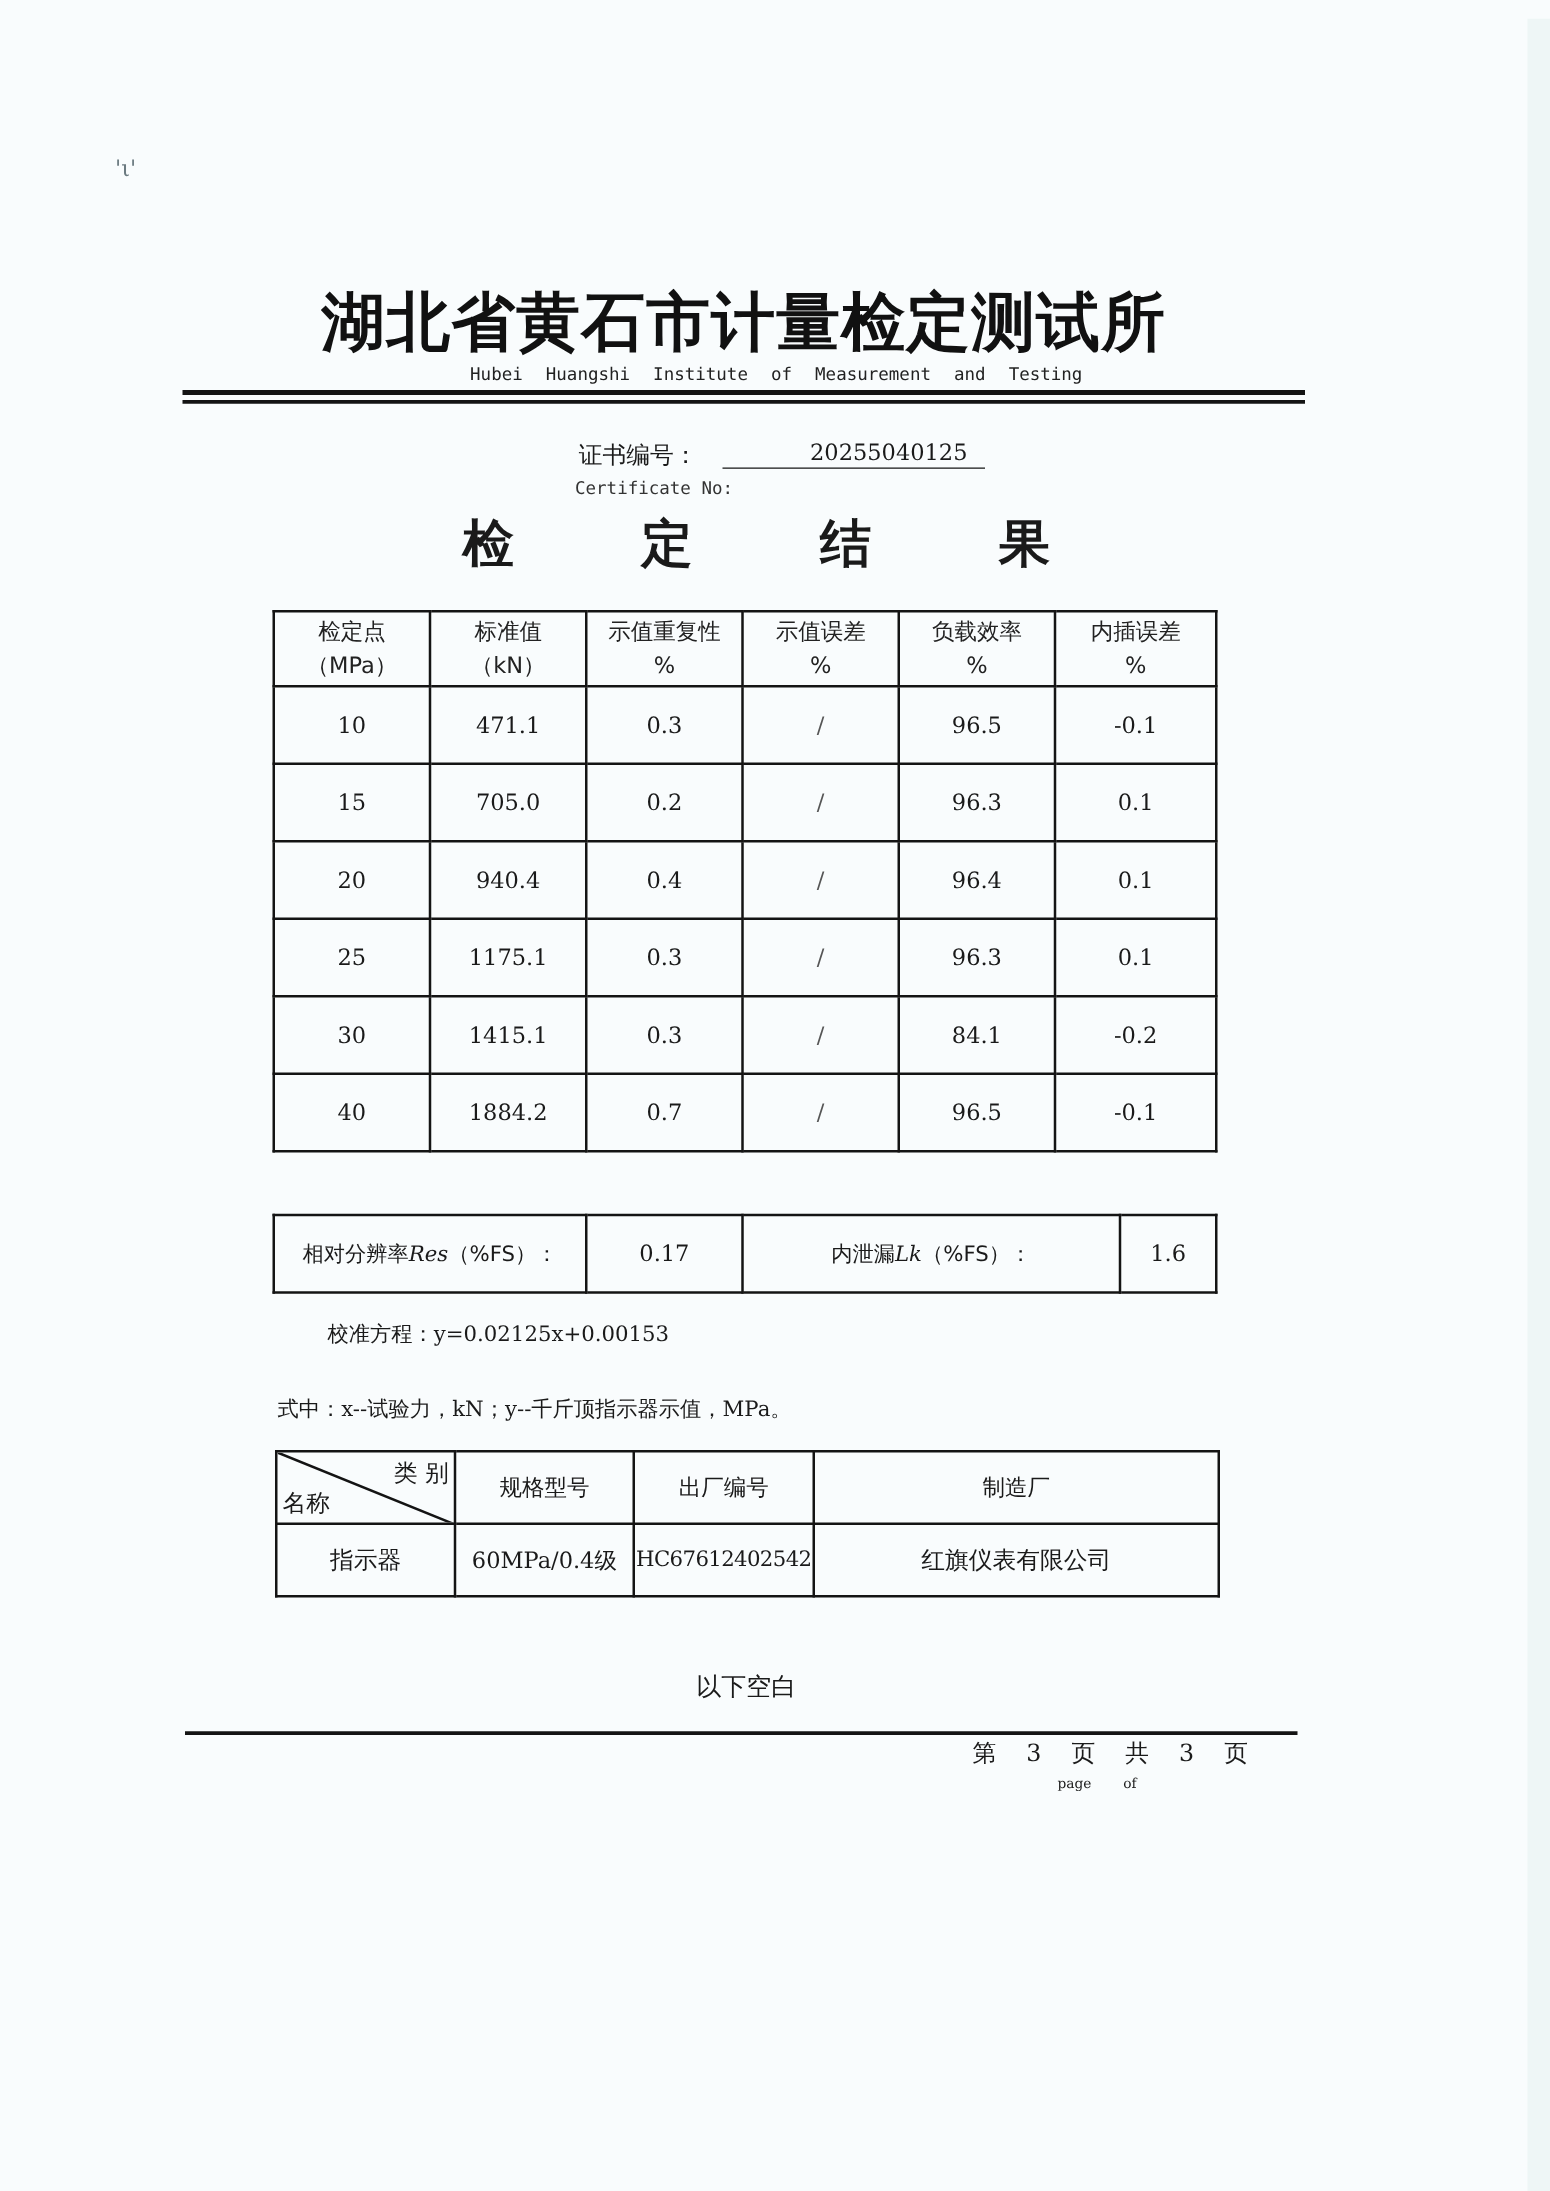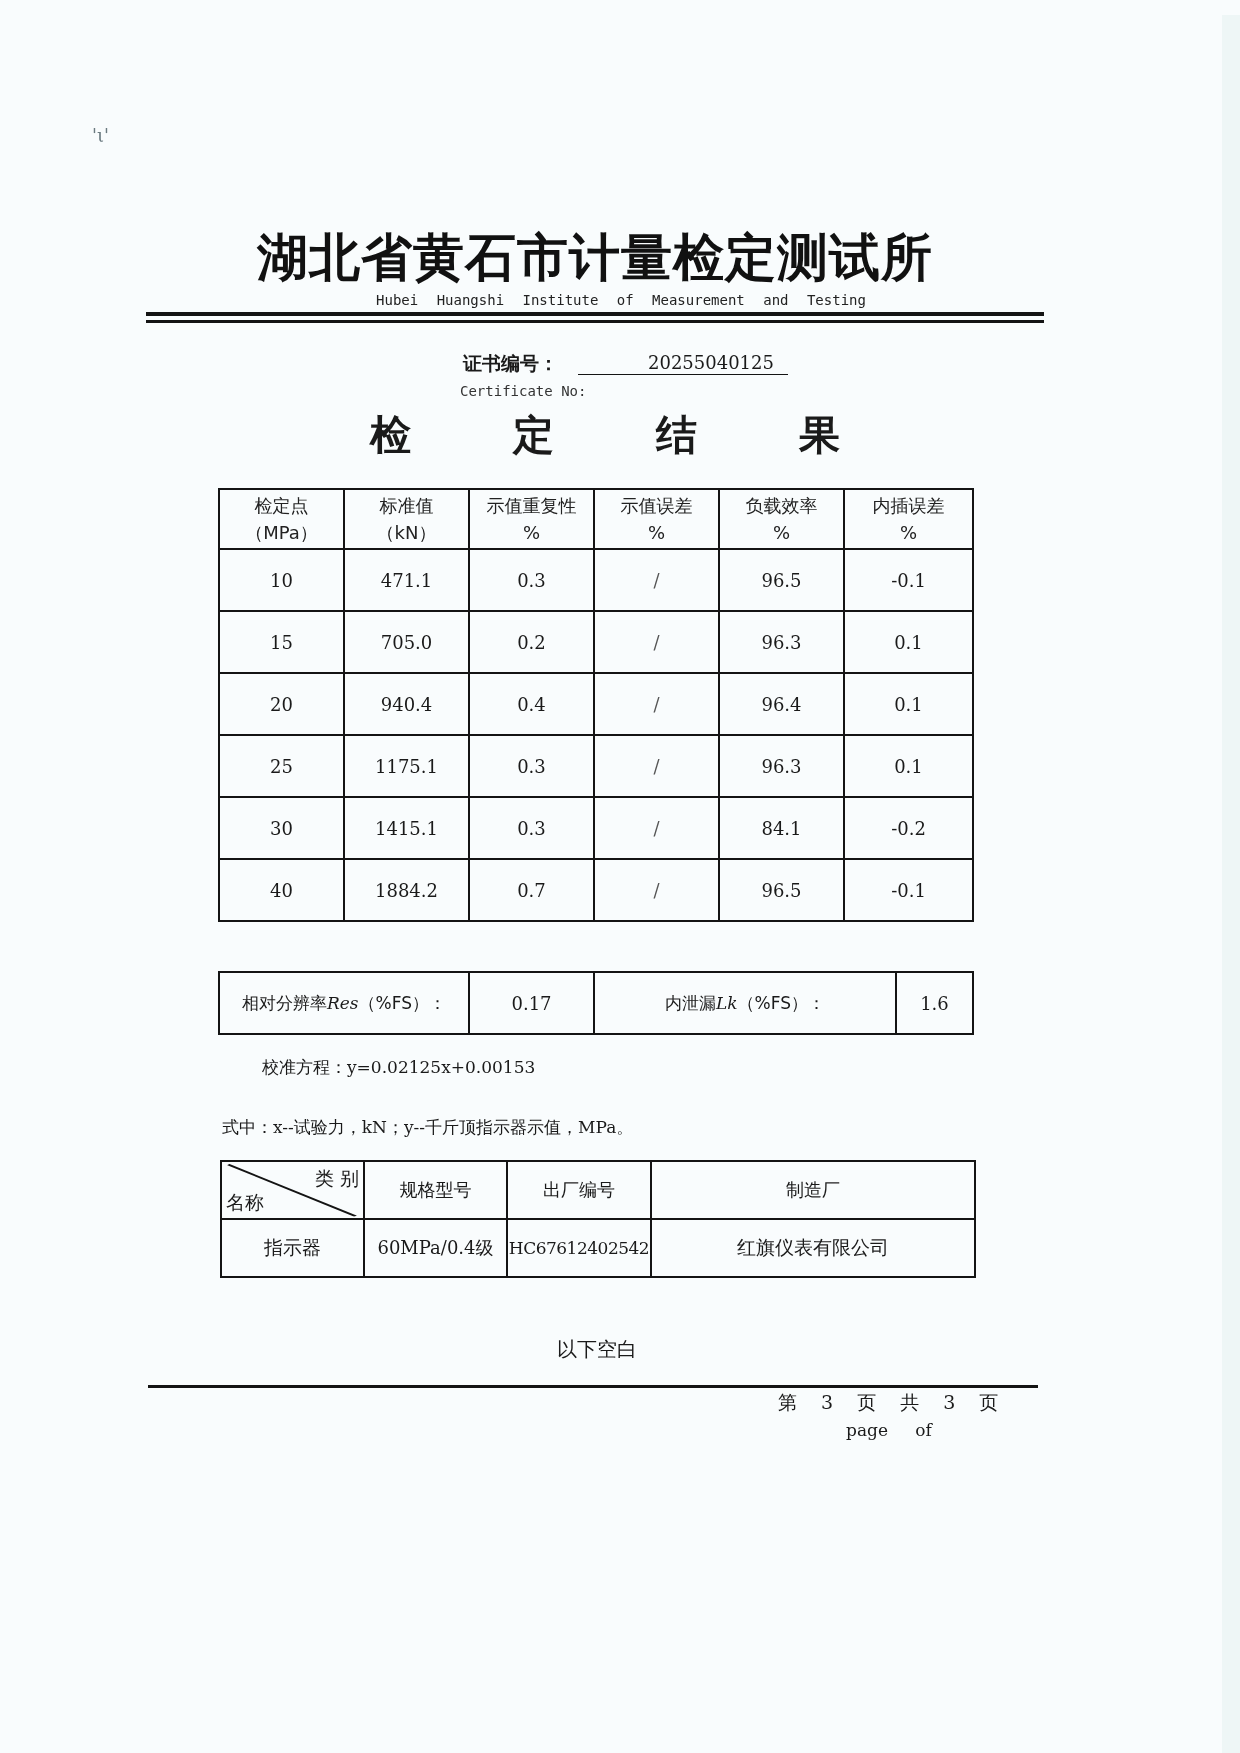--- a/index.html
+++ b/index.html
@@ -16,21 +16,21 @@
       left: 0; width: 1190px; top: 224px; text-align: center;
       font-family: "DejaVu Sans", sans-serif; font-weight: bold; font-size: 51px;
       letter-spacing: 1px; color: #111;
     }
     .org-en {
       left: 0; width: 1200px; top: 292px; text-align: center;
       font-family: "DejaVu Sans Mono", "Liberation Mono", monospace; font-size: 14px;
       word-spacing: 10px; color: #222; padding-left: 21px;
     }
     .hline { position: absolute; background: #141414; }
-    .cert-label { left: 463px; top: 351px; font-family: "DejaVu Sans", sans-serif; font-weight: bold; font-size: 19px; }
+    .cert-label { left: 463px; top: 351px; font-family: "DejaVu Sans", sans-serif; font-weight: normal; font-size: 19px; }
     .cert-value { left: 606px; width: 210px; top: 352px; text-align: center; font-size: 18px; }
     .cert-en { left: 460px; top: 383px; font-family: "DejaVu Sans Mono", monospace; font-size: 14px; color: #333; }
     .section-title {
       left: 370px; width: 470px; top: 408px; display: flex; justify-content: space-between;
       font-family: "DejaVu Sans", sans-serif; font-weight: bold; font-size: 41px;
     }
     table { border-collapse: collapse; position: absolute; table-layout: fixed; }
     td, th { border: 2px solid #141414; text-align: center; vertical-align: middle; padding: 0; font-weight: normal; }
     .t1 { left: 218px; top: 488px; width: 754px; font-size: 18px; }
     .t1 th { height: 58px; font-family: "DejaVu Sans", sans-serif; font-size: 18px; line-height: 27px; color: #222; }
@@ -38,27 +38,27 @@
     .summary .lbl { font-family: "DejaVu Sans", sans-serif; font-size: 17px; }
     .summary .lbl i { font-family: "DejaVu Serif", serif; }
     .slash { color: #555; }
     .equation { left: 262px; top: 1056px; font-size: 17px; }
     .note { left: 222px; top: 1116px; font-size: 17px; }
     .t2 { left: 220px; top: 1160px; width: 754px; font-family: "DejaVu Sans", sans-serif; font-size: 19px; }
     .t2 th { height: 56px; font-size: 18px; }
     .t2 td { height: 56px; font-size: 19px; }
     .t2 .num { font-family: "DejaVu Serif", serif; font-size: 18px; margin-left: 29px; }
     .t2 .serial { font-size: 17px; letter-spacing: -0.5px; white-space: nowrap; overflow: hidden; }
-    .diag-cell { position: relative; overflow: hidden; border-radius: 13px; }
+    .diag-cell { position: relative; overflow: hidden; }
     .diag-cell svg { position: absolute; left: 0; top: 0; }
     .diag-top { position: absolute; right: 4px; top: 4px; font-size: 19px; }
     .diag-bottom { position: absolute; left: 4px; bottom: 2px; font-size: 19px; }
     .blank-note { left: 0; width: 1194px; top: 1336px; text-align: center; font-family: "DejaVu Sans", sans-serif; font-size: 20px; }
     .page-cn { left: 778px; top: 1390px; font-size: 19px; word-spacing: 10px; letter-spacing: 4px; }
-    .page-en { left: 846px; top: 1420px; font-size: 17px; word-spacing: 22px; text-align: center; }
+    .page-en { left: 846px; top: 1420px; font-size: 11px; word-spacing: 22px; text-align: center; }
   </style>
 </head>
 <body>
 
 <div class="edge-band"></div>
 <div class="scan-mark" style="left:92px;top:125px;">'ι'</div>
 
 <div class="abs org-title">湖北省黄石市计量检定测试所</div>
 <div class="abs org-en">Hubei Huangshi Institute of Measurement and Testing</div>
 <div class="hline" style="left:146px;top:312px;width:898px;height:4px;"></div>

